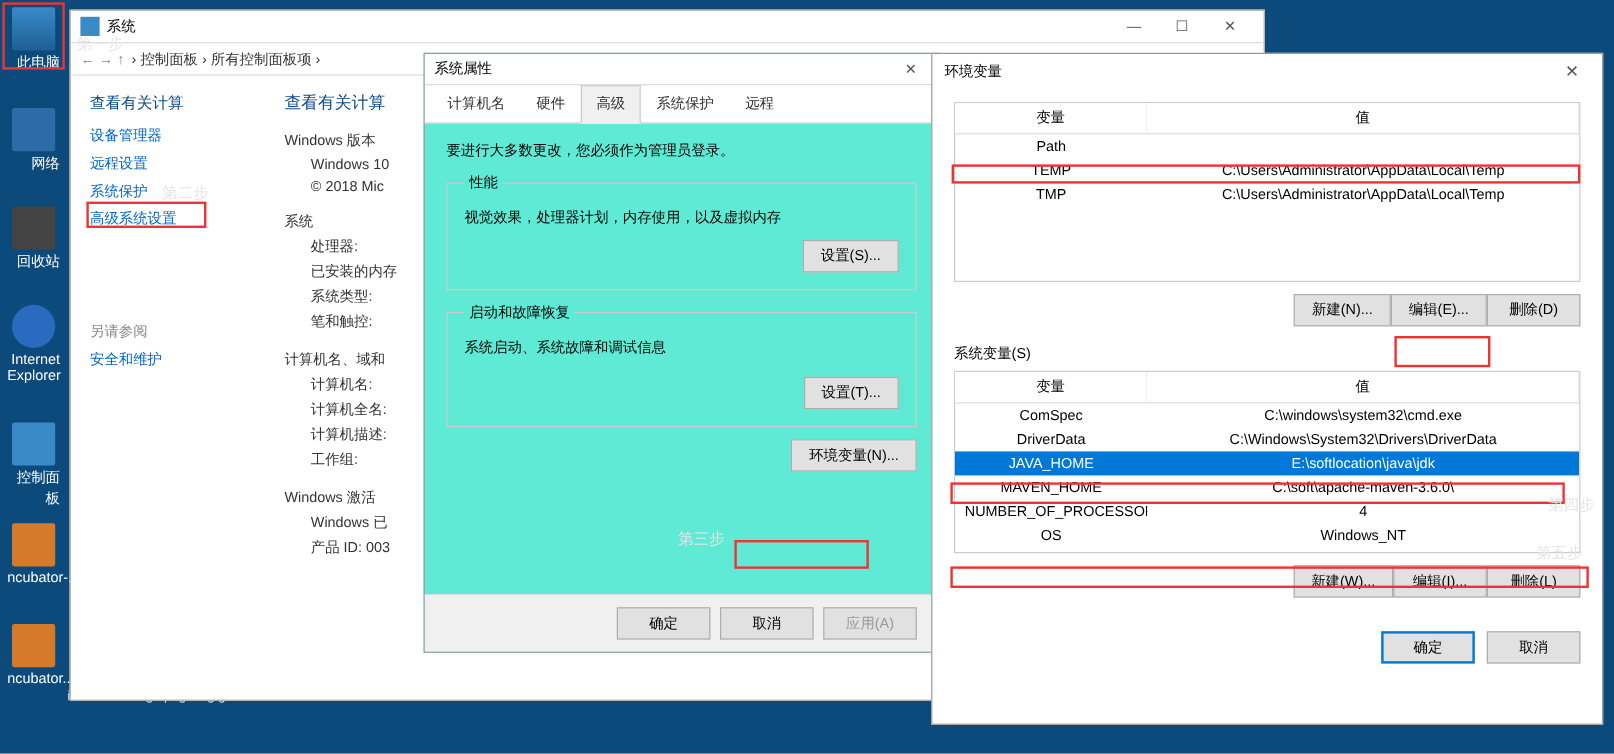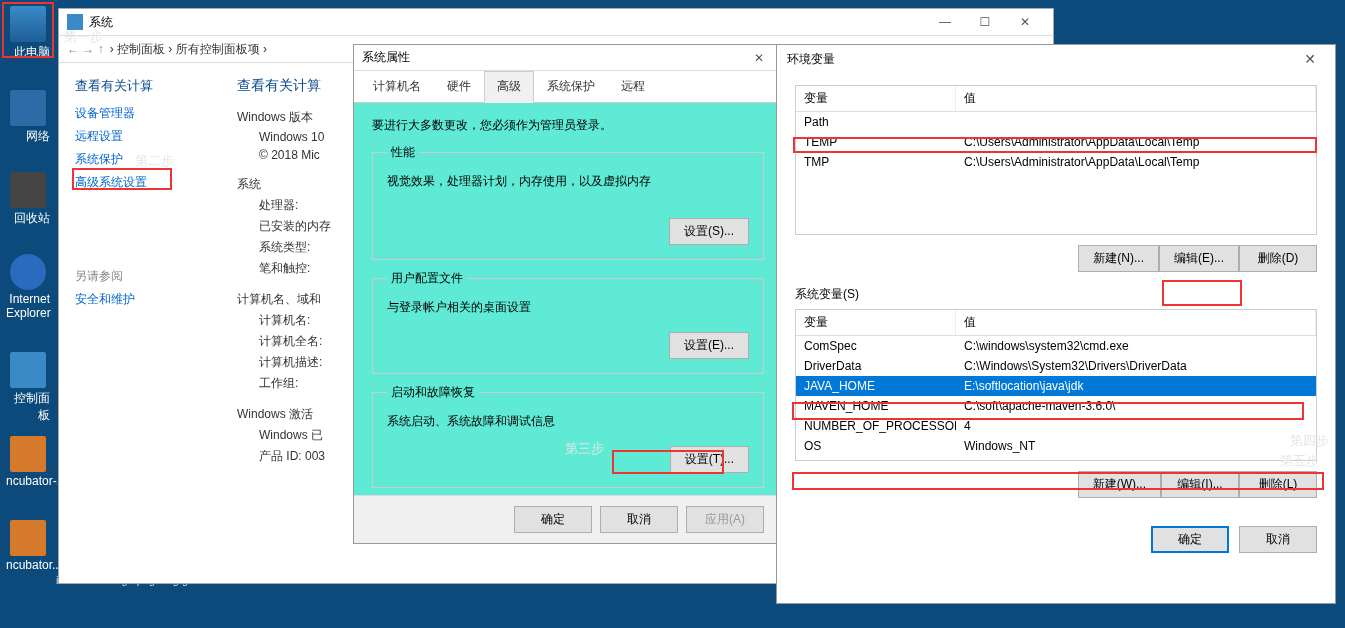--- a/index.html
+++ b/index.html
@@ -57,21 +57,21 @@
 .dlg-env .titlebar { height: 28px; display: flex; align-items: center; padding: 0 10px; }
 .dlg-env .titlebar .close { margin-left: auto; width: 30px; text-align: center; cursor: pointer; color: #555; font-size: 14px; }
 .dlg-env .content { padding: 12px 18px 0; }
 .dlg-env .grp-label { margin: 8px 0 6px; }
 .var-table { border: 1px solid #ccc; height: 150px; overflow: auto; }
 .var-table.sys { height: 152px; }
 .var-table .hrow { display: flex; border-bottom: 1px solid #ddd; background: #fff; position: sticky; top: 0; }
 .var-table .hrow .cell { padding: 4px 8px; border-right: 1px solid #eee; }
 .var-table .drow { display: flex; cursor: pointer; }
 .var-table .drow.sel { background: #0078d7; color: #fff; }
-.var-table .cell { padding: 3px 8px; white-space: nowrap; overflow: hidden; }
+.var-table .cell { padding: 3px 8px; white-space: nowrap; overflow: hidden; text-align: center; }
 .var-table .c1 { width: 160px; }
 .var-table .c2 { flex: 1; }
 .dlg-env .btns { display: flex; justify-content: flex-end; gap: 0; margin: 10px 0 14px; }
 .dlg-env .dlg-btns { display: flex; justify-content: flex-end; gap: 10px; padding: 14px 18px; }
 .win-btn.primary { border: 2px solid #0078d7; padding: 3px 13px; }
 
 
 .var-table::-webkit-scrollbar { width: 16px; }
 .var-table::-webkit-scrollbar-thumb { background: #c2c2c2; }
 .var-table::-webkit-scrollbar-track { background: #f0f0f0; }
@@ -91,21 +91,21 @@
 
 <div class="taskbar-frag">incubator...   logo.png   timg.gif</div>
 
 <div class="annot-box" style="left:2px;top:2px;width:52px;height:56px"></div>
 <div class="annot" style="left:64px;top:28px">第一步</div>
 <div class="annot-box" style="left:72px;top:168px;width:100px;height:22px"></div>
 <div class="annot" style="left:135px;top:152px">第二步</div>
 <div class="annot-box" style="left:612px;top:450px;width:112px;height:24px"></div>
 <div class="annot" style="left:565px;top:440px">第三步</div>
 <div class="annot-box" style="left:792px;top:402px;width:512px;height:18px"></div>
-<div class="annot" style="left:1290px;top:432px">第四步</div>
+<div class="annot" style="left:1290px;top:412px">第四步</div>
 <div class="annot-box" style="left:792px;top:472px;width:532px;height:18px"></div>
 <div class="annot" style="left:1280px;top:452px">第五步</div>
 <div class="annot-box" style="left:793px;top:137px;width:524px;height:16px"></div>
 <div class="annot-box" style="left:1162px;top:280px;width:80px;height:26px"></div>
 
 <div class="win-system">
   <div class="titlebar">
     <div class="sys-ico"></div>
     <span>系统</span>
     <div class="wcontrols">
@@ -162,33 +162,23 @@
     <div class="tab">系统保护</div>
     <div class="tab">远程</div>
   </div>
   <div class="content">
     <div style="margin-bottom:8px">要进行大多数更改，您必须作为管理员登录。</div>
     <fieldset>
       <legend>性能</legend>
       <div class="fs-row">
           <div class="txt">视觉效果，处理器计划，内存使用，以及虚拟内存</div>
         </div>
-      <div class="fs-row" style="margin-top:28px">
+      <div class="fs-row" style="margin-top:10px">
           <div class="txt"></div>
           <button class="win-btn">设置(S)...</button>
-        </div>
-    </fieldset>
-    <fieldset>
-      <legend>用户配置文件</legend>
-      <div class="fs-row">
-          <div class="txt">与登录帐户相关的桌面设置</div>
-        </div>
-      <div class="fs-row" style="margin-top:16px">
-          <div class="txt"></div>
-          <button class="win-btn">设置(E)...</button>
         </div>
     </fieldset>
     <fieldset>
       <legend>启动和故障恢复</legend>
       <div class="fs-row">
           <div class="txt">系统启动、系统故障和调试信息</div>
         </div>
       <div class="fs-row" style="margin-top:16px">
           <div class="txt"></div>
           <button class="win-btn">设置(T)...</button>

